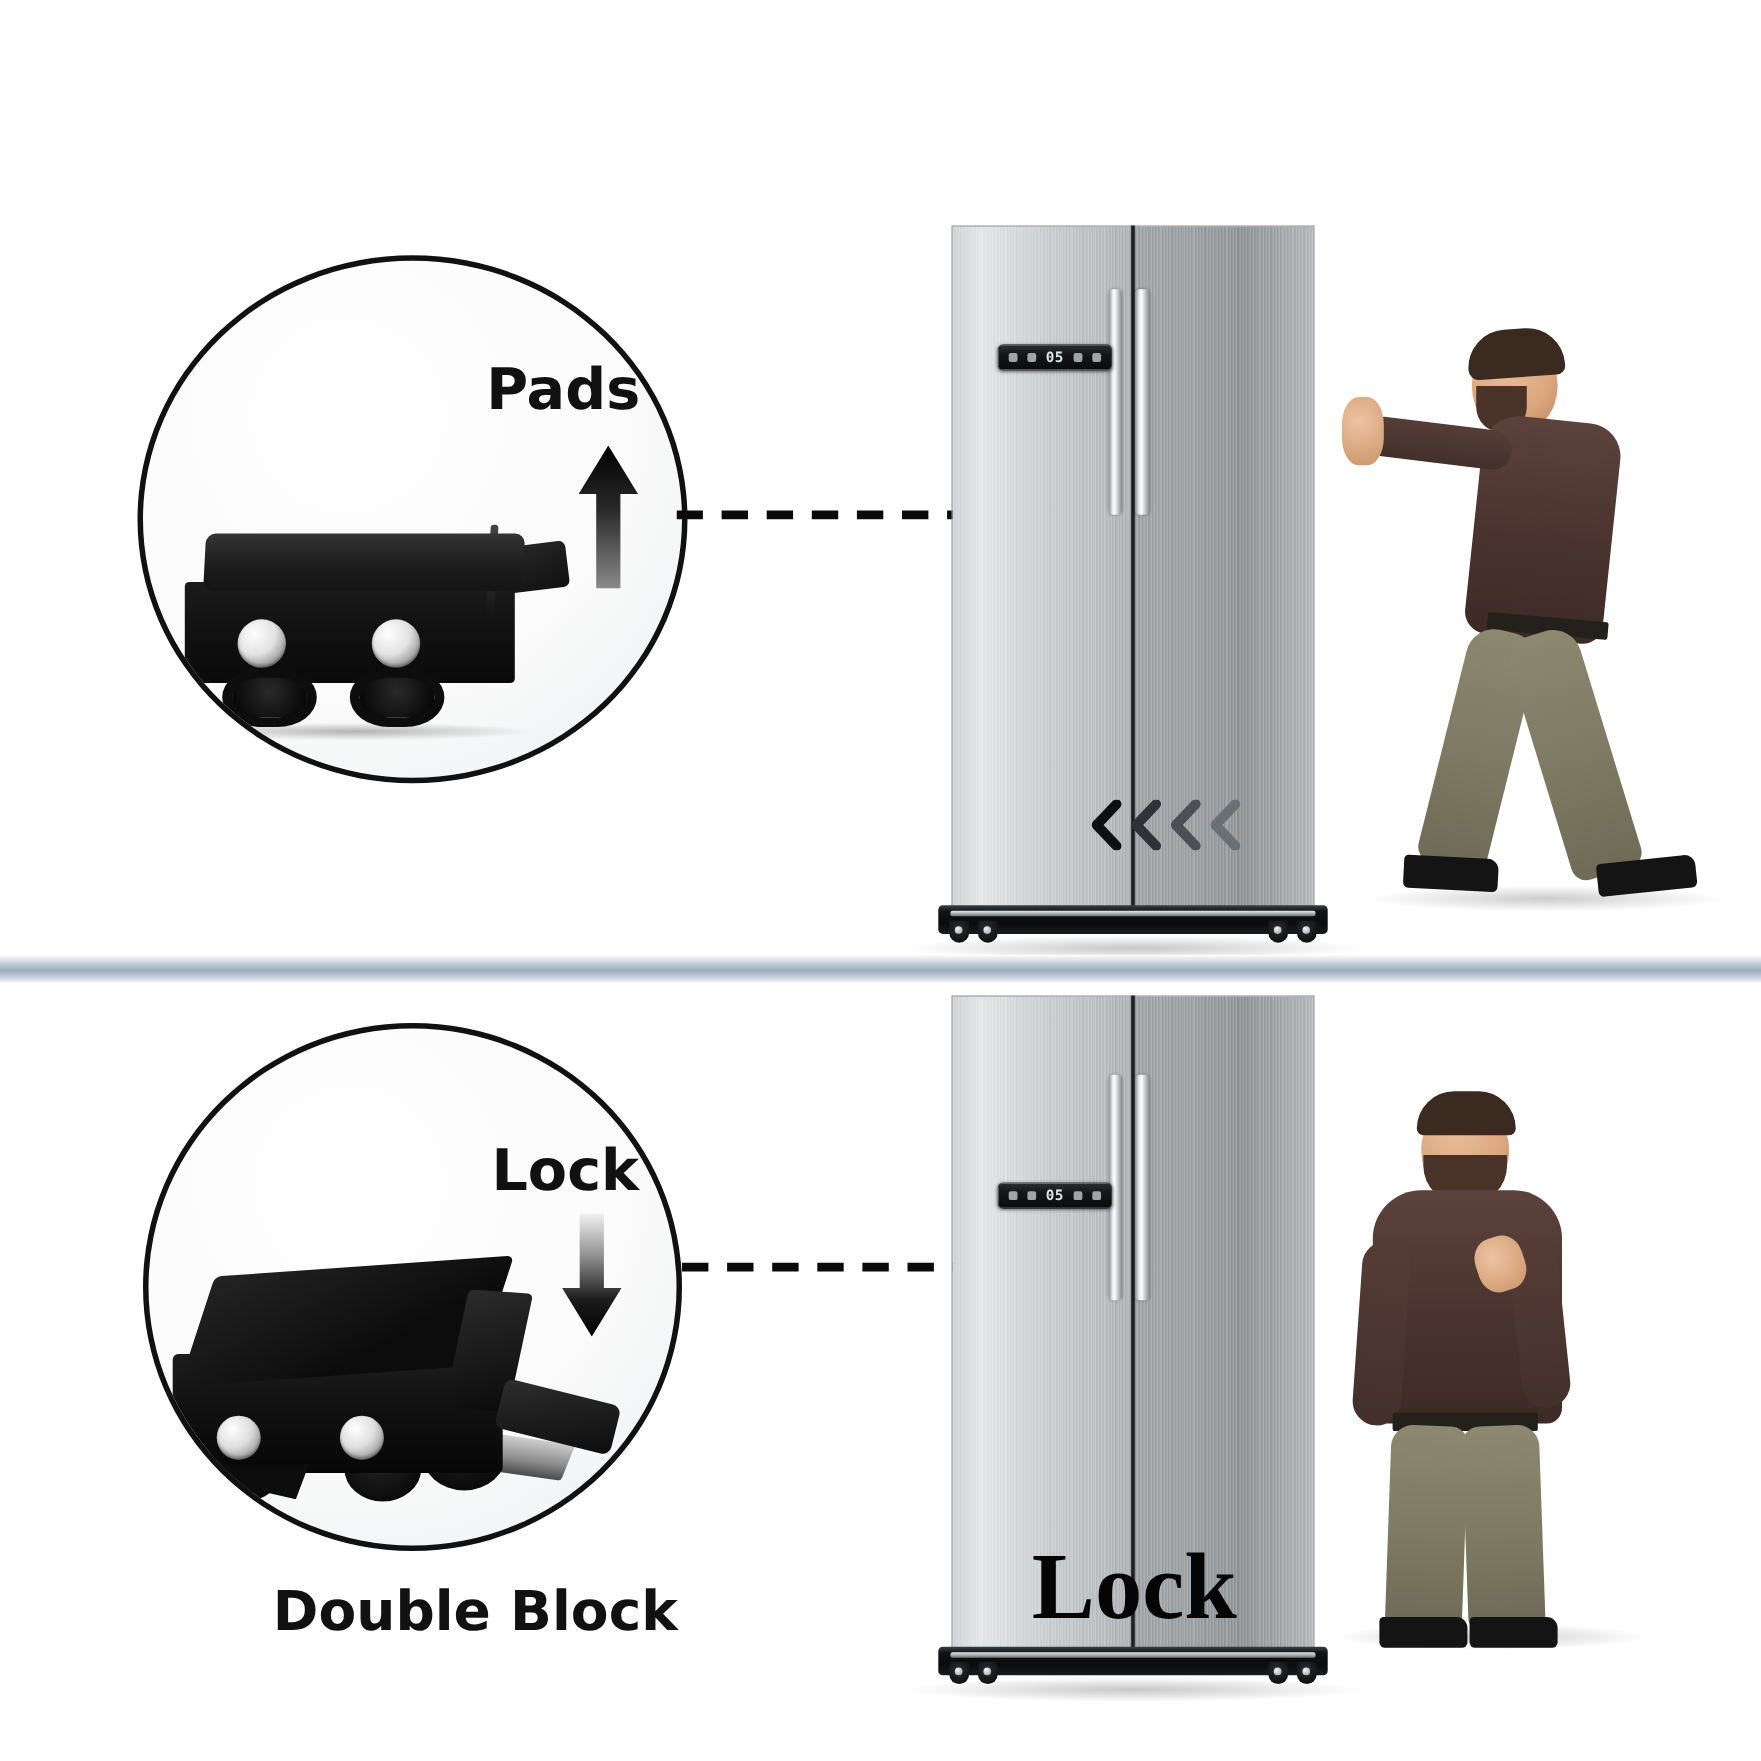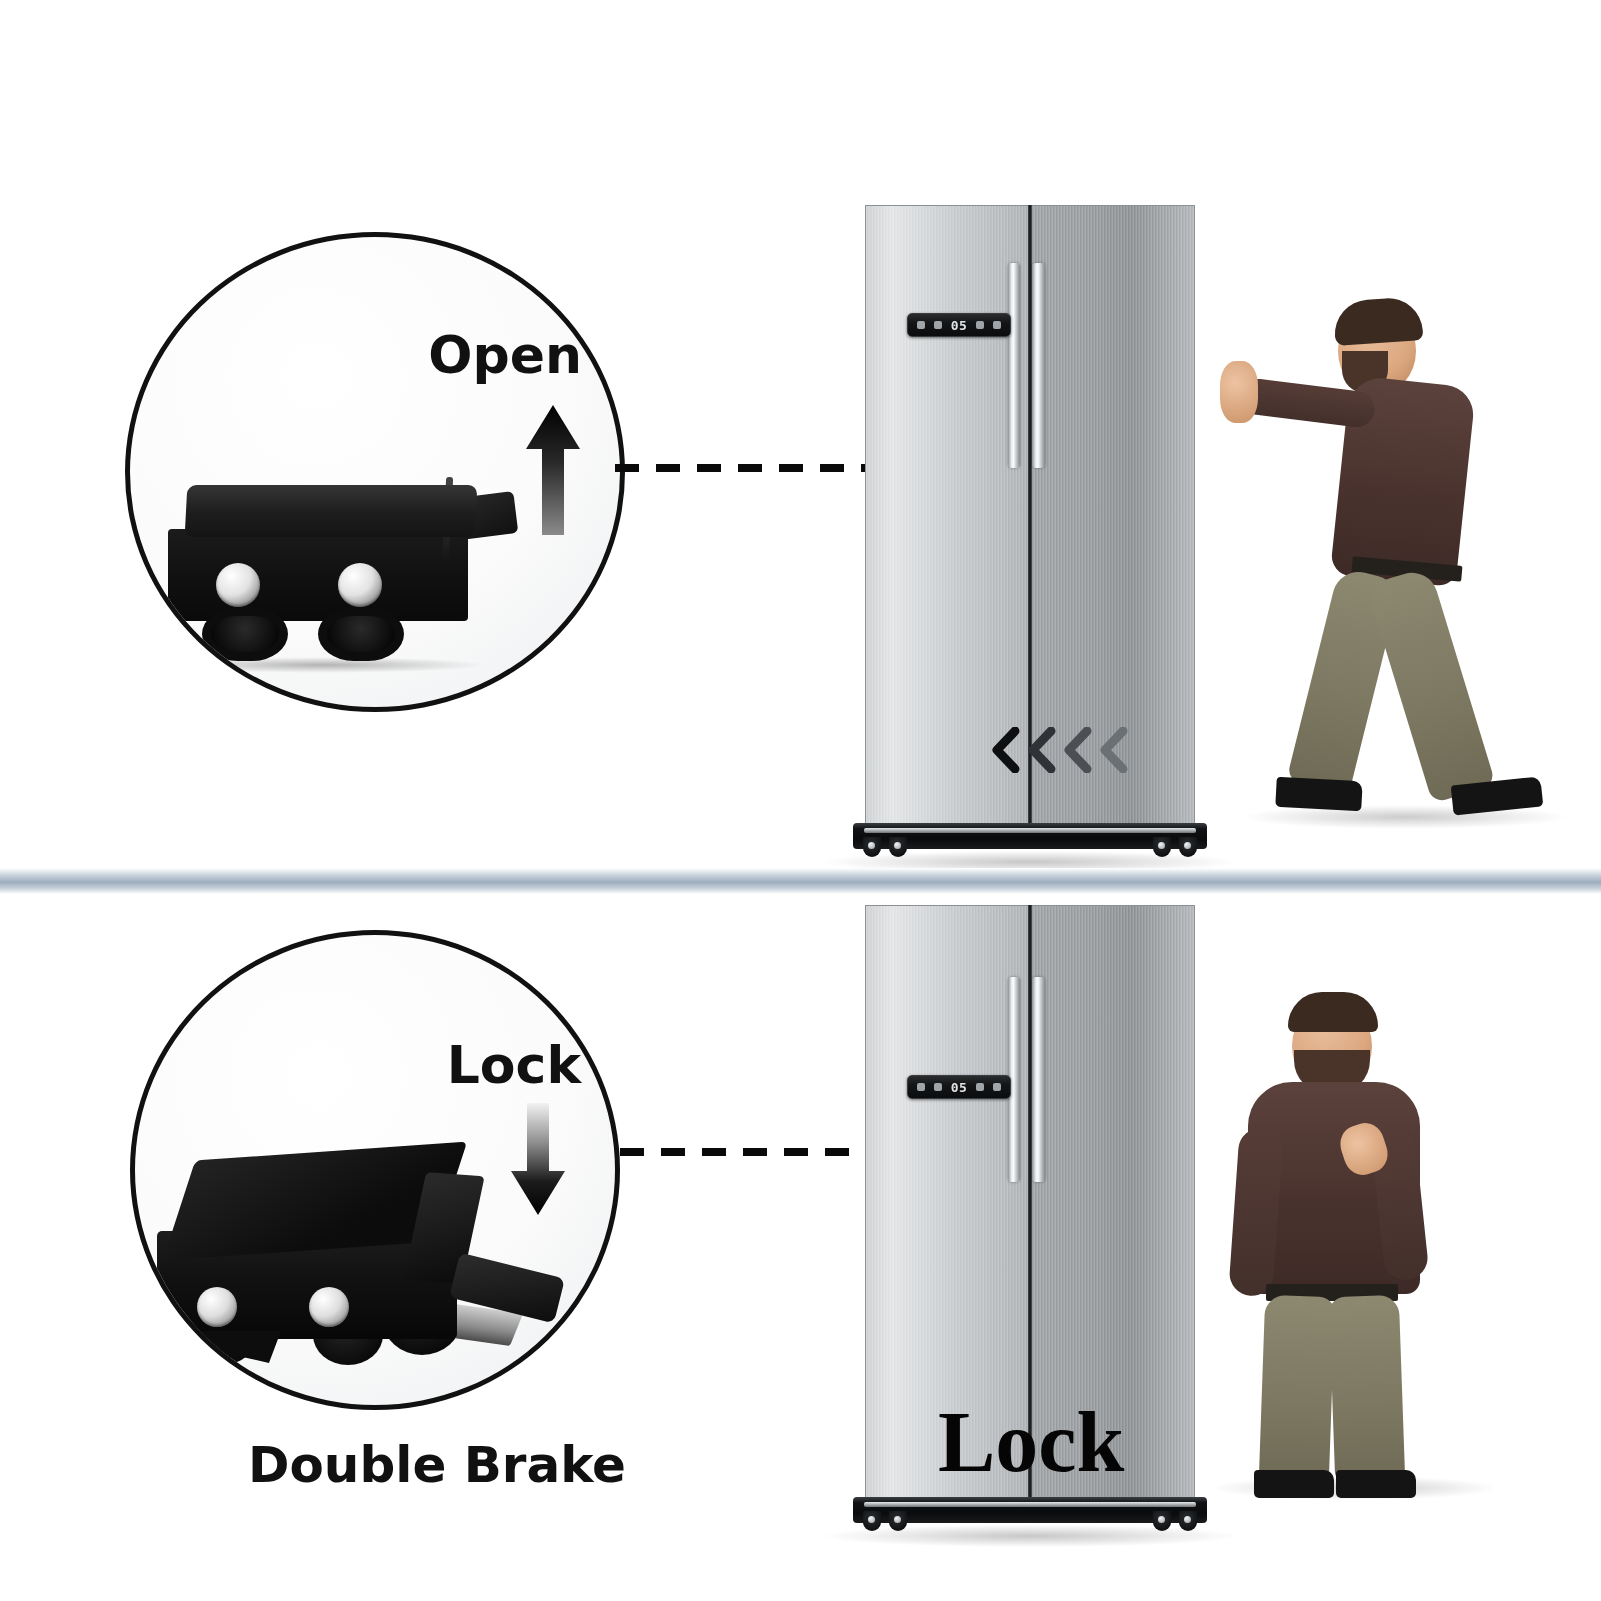--- a/index.html
+++ b/index.html
@@ -179,21 +179,21 @@
 </head>
 <body>
 
 <div id="page">
 
 
   <div>
 
     <div class="circle" style="left:125px; top:232px; width:500px; height:480px;">
 
-      <div class="circ-label" style="right:38px; top:88px; font-size:52px;">Open</div>
+      <div class="circ-label" style="right:38px; top:88px; font-size:52px;">Pads</div>
 
       <svg style="position:absolute; right:40px; top:168px; width:54px; height:130px;" viewBox="0 0 54 130">
         <defs>
           <linearGradient id="gup" x1="0" y1="1" x2="0" y2="0">
             <stop offset="0%" stop-color="#8a8a8a"></stop>
             <stop offset="55%" stop-color="#2a2a2a"></stop>
             <stop offset="100%" stop-color="#000000"></stop>
           </linearGradient>
         </defs>
         <polygon points="27,0 54,44 38,44 38,130 16,130 16,44 0,44" fill="url(#gup)"></polygon>
@@ -318,21 +318,21 @@
         <div class="bb-top"></div>
         <div class="bb-flap"></div>
         <div class="bb-pedal"></div>
         <div class="bb-rivet" style="left:44px;"></div>
         <div class="bb-rivet" style="left:156px;"></div>
         <div class="bb-foot"></div>
       </div>
     </div>
 
     <div style="position:absolute; left:248px; top:1436px; font-size:50px; font-weight:bold;
-                color:#111; font-family:'DejaVu Sans', sans-serif; white-space:nowrap;">Double Brake</div>
+                color:#111; font-family:'DejaVu Sans', sans-serif; white-space:nowrap;">Double Block</div>
 
     <svg class="leader" style="left:620px; top:1122px; width:520px; height:400px;" viewBox="0 0 520 400">
       <polyline points="0,30 392,30 478,372" fill="none" stroke="#0a0a0a" stroke-width="8" stroke-dasharray="24 17"></polyline>
     </svg>
 
     <div class="fridge" style="left:865px; top:905px; width:330px; height:598px;">
       <div class="fr-doorL">
         <div class="fr-grain"></div>
       </div>
       <div class="fr-doorR">

